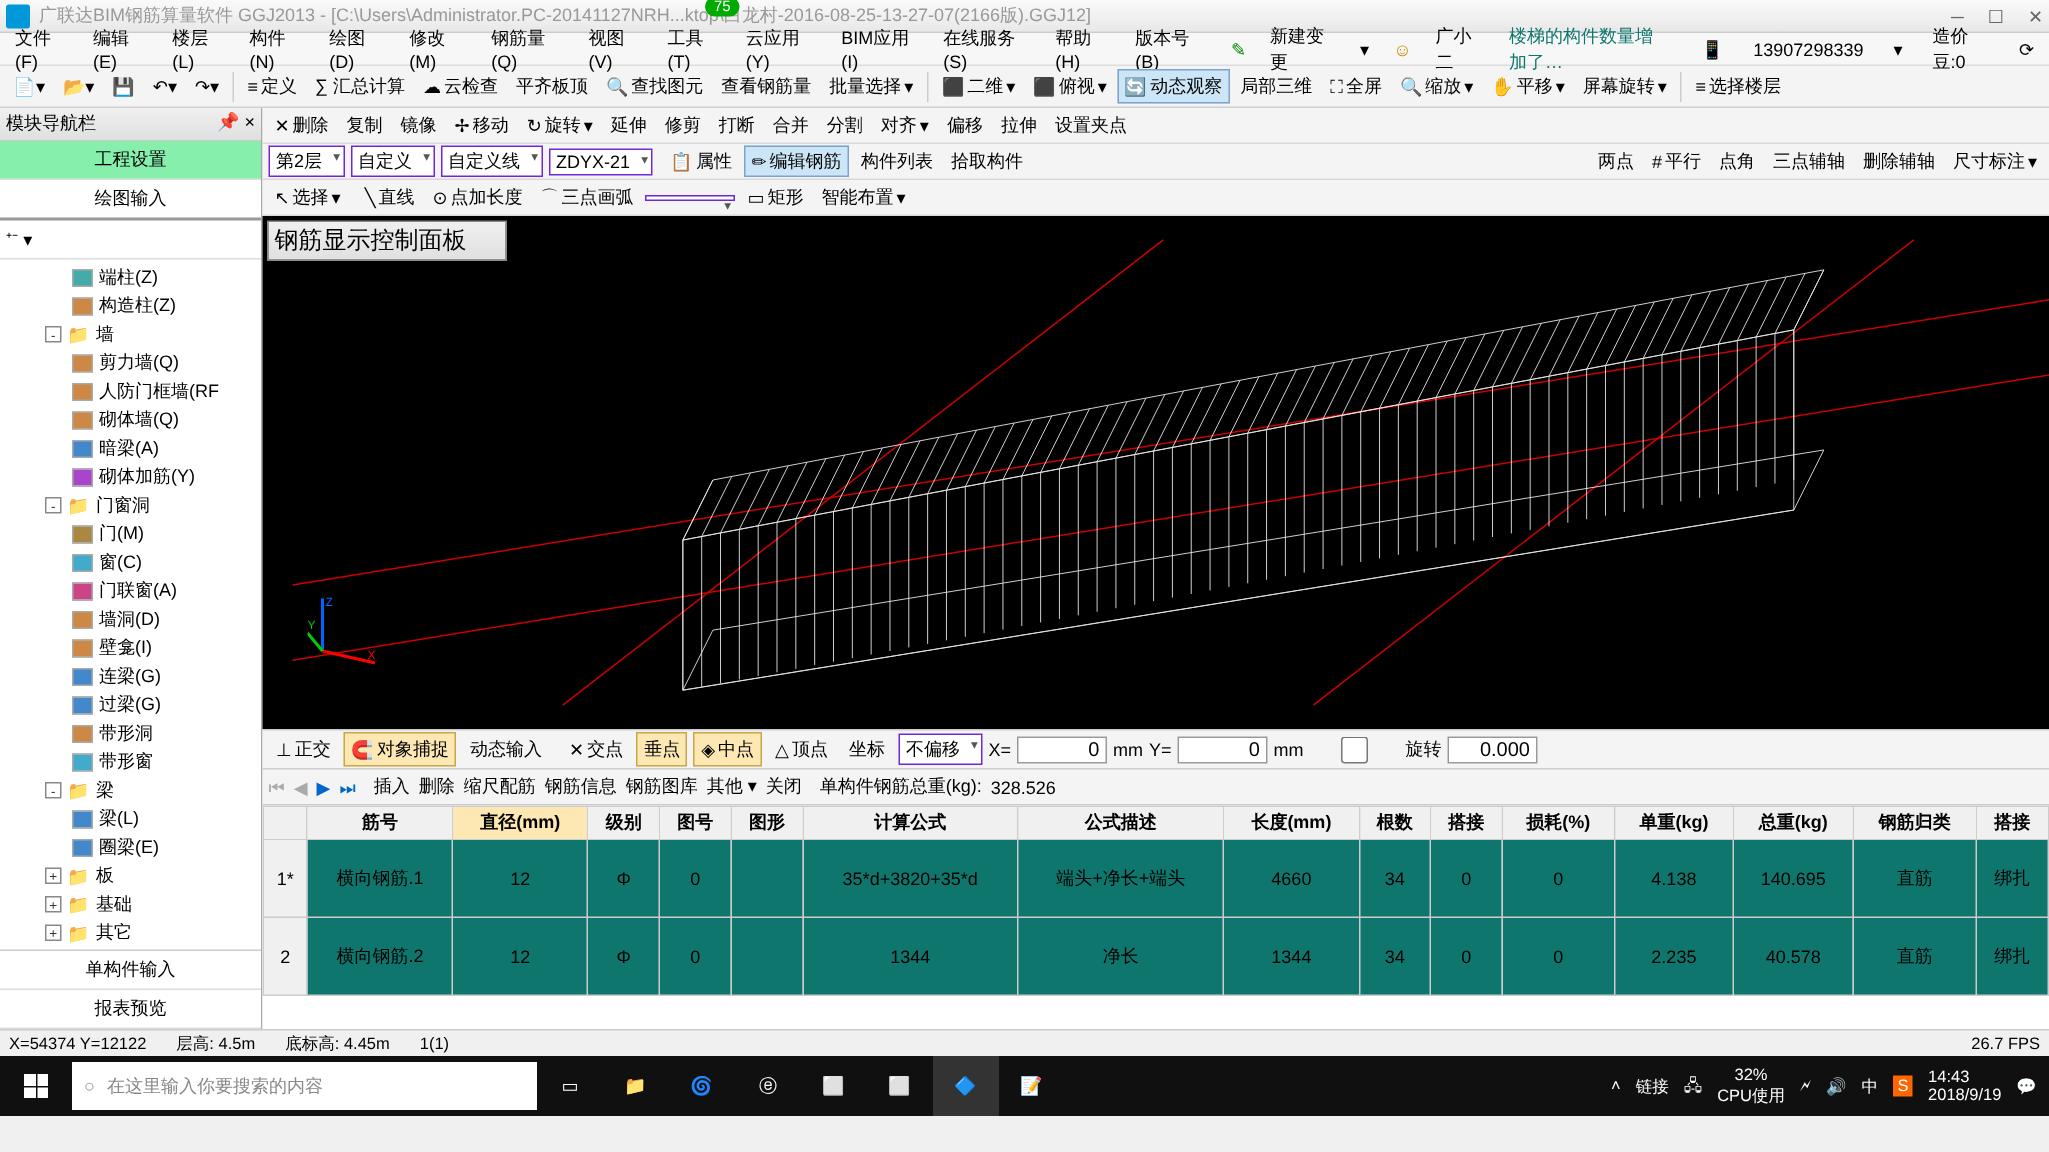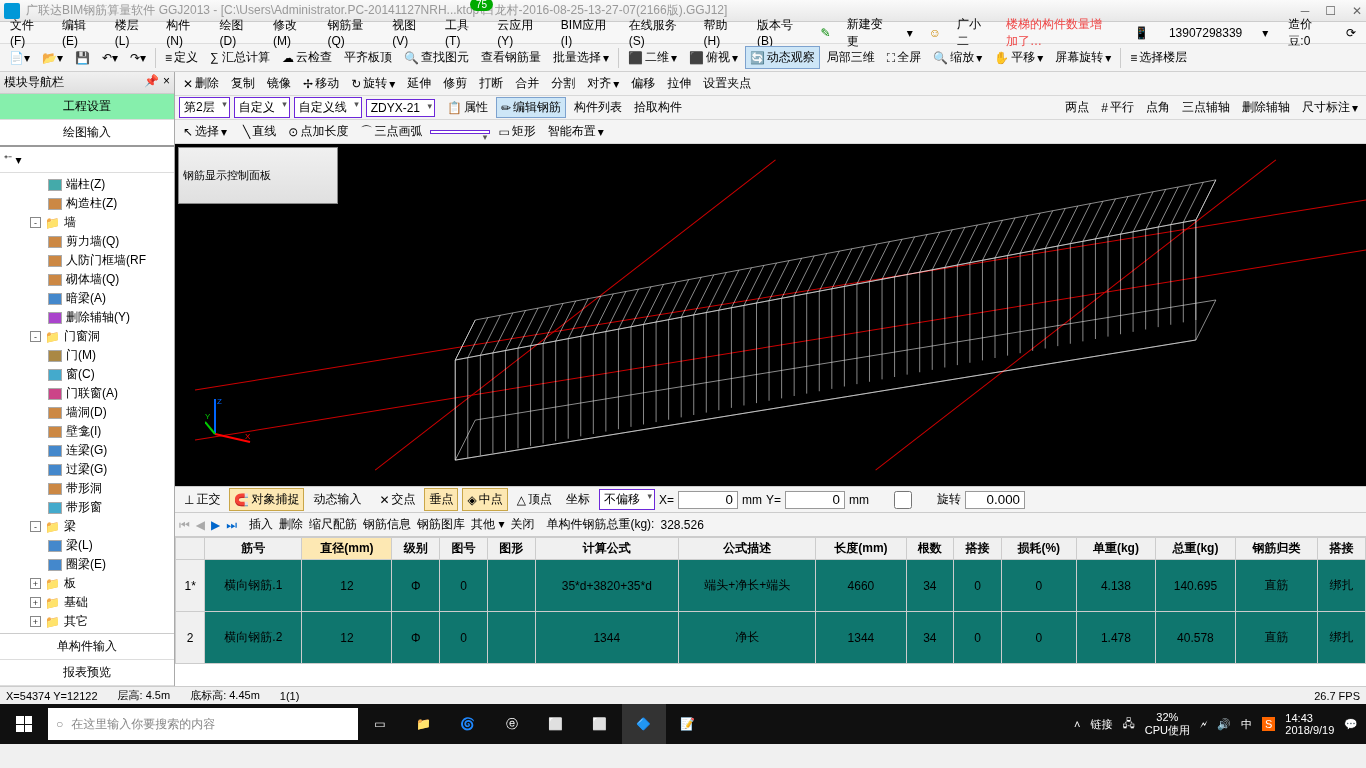--- a/index.html
+++ b/index.html
@@ -4,21 +4,21 @@
 <style>
 * { margin: 0; padding: 0; box-sizing: border-box; font-family: "Microsoft YaHei", sans-serif; }
 body { width: 1366px; height: 768px; overflow: hidden; background: #f0f0f0; font-size: 12px; }
 .titlebar { height: 22px; background: linear-gradient(#fafafa,#e8e8e8); display: flex; align-items: center; padding: 0 4px; color: #999; border-bottom: 1px solid #ccc; }
 .titlebar .icon { width: 16px; height: 16px; background: #0098d8; border-radius: 2px; margin-right: 6px; }
 .titlebar .badge { position: absolute; left: 470px; top: -2px; background: #0a0; color: #fff; border-radius: 10px; padding: 1px 6px; font-size: 10px; }
 .titlebar .winbtns { margin-left: auto; display: flex; gap: 16px; color: #666; }
 .menubar { height: 22px; background: #f7f7f7; display: flex; align-items: center; padding: 0 4px; gap: 4px; border-bottom: 1px solid #ddd; }
 .menubar span { padding: 2px 6px; cursor: default; }
 .menubar .right { margin-left: auto; display: flex; align-items: center; gap: 8px; }
-.menubar .notice { color: #ef4444; }
+.menubar .notice { color: #0f766e; }
 .toolbar { height: 28px; background: #f4f4f4; border-bottom: 1px solid #d0d0d0; display: flex; align-items: center; padding: 0 4px; gap: 2px; }
 .toolbar .btn { padding: 2px 4px; display: flex; align-items: center; gap: 2px; cursor: default; border: 1px solid transparent; }
 .toolbar .btn.active { background: #cde6f7; border: 1px solid #7da2ce; }
 .toolbar .sep { width: 1px; height: 20px; background: #ccc; margin: 0 2px; }
 .main { display: flex; height: 614px; }
 .leftpanel { width: 175px; border-right: 1px solid #aaa; display: flex; flex-direction: column; background: #fff; }
 .panelhdr { background: linear-gradient(#f0f0f0,#e0e0e0); padding: 2px 4px; border-bottom: 1px solid #ccc; display: flex; justify-content: space-between; }
 .tabbtn { padding: 4px; text-align: center; border-bottom: 1px solid #ddd; background: #86efac; }
 .tabbtn.active { background: #fff; }
 .tree { flex: 1; overflow: auto; padding: 2px; font-size: 12px; }
@@ -28,21 +28,21 @@
 .ticon { width: 14px; height: 12px; display: inline-block; background: #ddd; border: 1px solid #aaa; }
 .expand { width: 11px; height: 11px; border: 1px solid #888; display: inline-flex; align-items: center; justify-content: center; font-size: 9px; background: #fff; color: #333; }
 .bottomtabs { border-top: 1px solid #ccc; }
 .bottomtabs div { padding: 4px; text-align: center; border-bottom: 1px solid #ddd; }
 .rightarea { flex: 1; display: flex; flex-direction: column; }
 .toolrow { height: 24px; background: #f4f4f4; border-bottom: 1px solid #d8d8d8; display: flex; align-items: center; padding: 0 4px; gap: 4px; font-size: 12px; }
 .toolrow .btn { padding: 1px 4px; display: flex; align-items: center; gap: 2px; }
 .toolrow .btn.active { background: #cde6f7; border: 1px solid #7da2ce; }
 .viewport { flex: 1; background: #000; position: relative; }
 .floatpanel { position: absolute; left: 3px; top: 3px; width: 160px; background: #fff; border: 1px solid #888; }
-.floatpanel .hdr { background: linear-gradient(#f0f0f0,#e0e0e0); padding: 20px 4px; font-size: 11px; }
+.floatpanel .hdr { background: linear-gradient(#f0f0f0,#e0e0e0); padding: 2px 4px; font-size: 16px; }
 .floatpanel .body { padding: 4px; font-size: 11px; min-height: 150px; }
 .floatpanel label { display: block; line-height: 14px; }
 .axis { position: absolute; left: 30px; bottom: 42px; width: 50px; height: 50px; }
 .snapbar { height: 26px; background: #f4f4f4; border-top: 1px solid #ccc; display: flex; align-items: center; padding: 0 4px; gap: 4px; }
 .snapbar .btn { padding: 2px 4px; border: 1px solid transparent; display: flex; align-items: center; gap: 2px; }
 .snapbar .btn.active { background: #fde8b3; border: 1px solid #c9a648; }
 .snapbar input { width: 60px; height: 18px; text-align: right; padding-right: 4px; border: 1px solid #999; }
 .tabletoolbar { height: 24px; background: #f4f4f4; border-top: 1px solid #ccc; display: flex; align-items: center; padding: 0 4px; gap: 6px; }
 .datatable { height: 150px; overflow: auto; background: #fff; border-top: 1px solid #ccc; }
 table { border-collapse: collapse; width: 100%; font-size: 12px; }
@@ -179,21 +179,21 @@
         <div class="tree-item l3">
           <span class="ticon" style="background:#c84"></span>
           <span>砌体墙(Q)</span>
         </div>
         <div class="tree-item l3">
           <span class="ticon" style="background:#48c"></span>
           <span>暗梁(A)</span>
         </div>
         <div class="tree-item l3">
           <span class="ticon" style="background:#a4c"></span>
-          <span>删除辅轴(Y)</span>
+          <span>砌体加筋(Y)</span>
         </div>
         <div class="tree-item l2">
           <span class="expand">-</span>
           <span style="color:#c9a227">📁</span>
           <span>门窗洞</span>
         </div>
         <div class="tree-item l3">
           <span class="ticon" style="background:#a84"></span>
           <span>门(M)</span>
         </div>
@@ -588,21 +588,21 @@
               <td class="rowbg">12</td>
               <td class="rowbg">Φ</td>
               <td class="rowbg">0</td>
               <td class="rowbg"></td>
               <td class="rowbg">1344</td>
               <td class="rowbg">净长</td>
               <td class="rowbg">1344</td>
               <td class="rowbg">34</td>
               <td class="rowbg">0</td>
               <td class="rowbg">0</td>
-              <td class="rowbg">1.478</td>
+              <td class="rowbg">2.235</td>
               <td class="rowbg">40.578</td>
               <td class="rowbg">直筋</td>
               <td class="rowbg">绑扎</td>
             </tr>
           </tbody>
       </table>
     </div>
   </div>
 </div>
 

